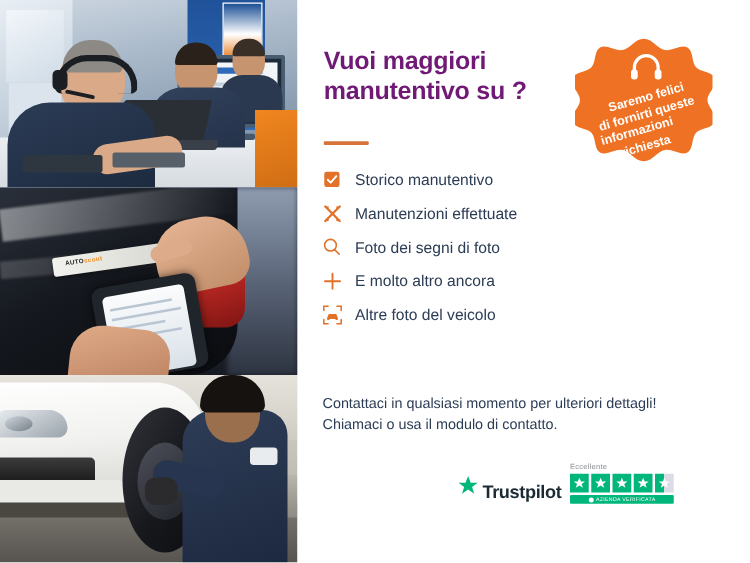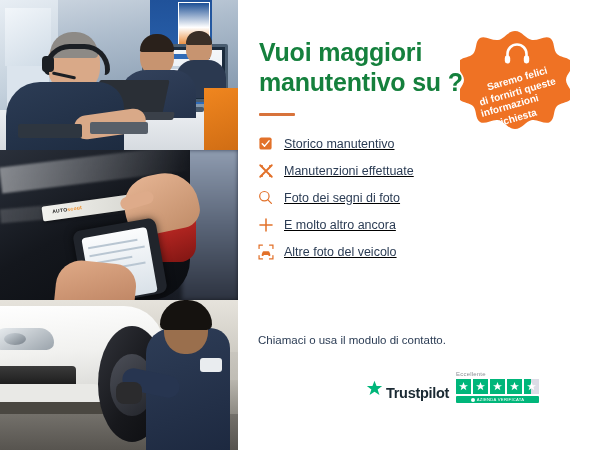--- a/index.html
+++ b/index.html
@@ -117,36 +117,36 @@
   .p3 .mpatch{position:absolute;right:16px;top:58px;width:22px;height:14px;border-radius:3px;background:#e9ecef;}
   .p3 .marm{position:absolute;right:58px;top:72px;width:58px;height:22px;border-radius:11px;
     background:#273550;transform:rotate(12deg);}
   .p3 .glove{position:absolute;right:96px;top:82px;width:26px;height:22px;border-radius:8px;background:#2b2b2d;}
   .p3 .shelf{position:absolute;right:0;bottom:36px;width:96px;height:34px;background:linear-gradient(180deg,#b9b6ae,#8d8a83);}
 
   
   .panel{position:relative;flex:1;height:450px;background:#ffffff;padding:0;}
 
   .headline{position:absolute;left:21px;top:38px;width:220px;
-    font-size:25px;line-height:1.18;font-weight:bold;color:#15803d;letter-spacing:-.2px;}
+    font-size:20px;line-height:1.18;font-weight:bold;color:#701a75;letter-spacing:-.2px;}
 
   .rule{position:absolute;left:21px;top:113px;width:36px;height:3px;background:#d8733b;border-radius:1px;}
 
   
   .seal{position:absolute;left:222px;top:29px;width:110px;height:110px;}
   .seal svg{position:absolute;left:0;top:0;}
   .seal .sealtxt{position:absolute;left:0;top:0;width:110px;height:110px;}
   .seal .ln{position:absolute;color:#ffffff;font-weight:bold;white-space:nowrap;}
   .seal .l1{font-size:10px;left:26px;top:44px;transform:rotate(-16deg);}
   .seal .l2{font-size:10px;left:18px;top:57px;transform:rotate(-16deg);}
   .seal .l3{font-size:10px;left:20px;top:71px;transform:rotate(-16deg);}
   .seal .l4{font-size:10px;left:22px;top:85px;transform:rotate(-16deg);}
 
   
-  .features{position:absolute;left:20px;top:130px;width:230px;text-decoration:underline;}
+  .features{position:absolute;left:20px;top:130px;width:230px;}
   .frow{display:flex;align-items:center;height:27px;}
   .ficon{width:26px;flex:0 0 26px;display:flex;align-items:center;justify-content:flex-start;color:#e2712a;}
   .flabel{font-size:12.5px;color:#2b3c54;}
 
   
   .phoneline{position:absolute;left:20px;top:292px;font-size:14.5px;font-weight:bold;color:#1f3a63;}
   .sub1{position:absolute;left:20px;top:317px;font-size:11.5px;color:#2b3c54;}
   .sub2{position:absolute;left:20px;top:334px;font-size:11.5px;color:#2b3c54;}
 
   
@@ -343,20 +343,21 @@
             <path d="M4.2 11.4 l1.1 -2.6 a1 1 0 0 1 .9 -.6 h5.6 a1 1 0 0 1 .9 .6 l1.1 2.6
                      v1.6 a.6 .6 0 0 1 -.6 .6 h-.9 a.6 .6 0 0 1 -.6 -.6 v-.5 h-5.4 v.5
                      a.6 .6 0 0 1 -.6 .6 h-.9 a.6 .6 0 0 1 -.6 -.6 z" fill="#e2712a"></path>
           </svg>
         </span>
         <span class="flabel">Altre foto del veicolo</span>
       </div>
 
     </div>
 
+    <div class="sub1">Contattaci in qualsiasi momento per ulteriori dettagli!</div>
     <div class="sub2">Chiamaci o usa il modulo di contatto.</div>
 
     <div class="tp">
       <div class="tplogo">
         <span>
           <svg width="17" height="17" viewBox="0 0 20 20">
             <path d="M10 1 L12.4 7.2 L19 7.2 L13.7 11.2 L15.8 17.6 L10 13.7 L4.2 17.6 L6.3 11.2 L1 7.2 L7.6 7.2 Z" fill="#00b67a"></path>
           </svg>
         </span>
         <span class="tpname">Trustpilot</span>

